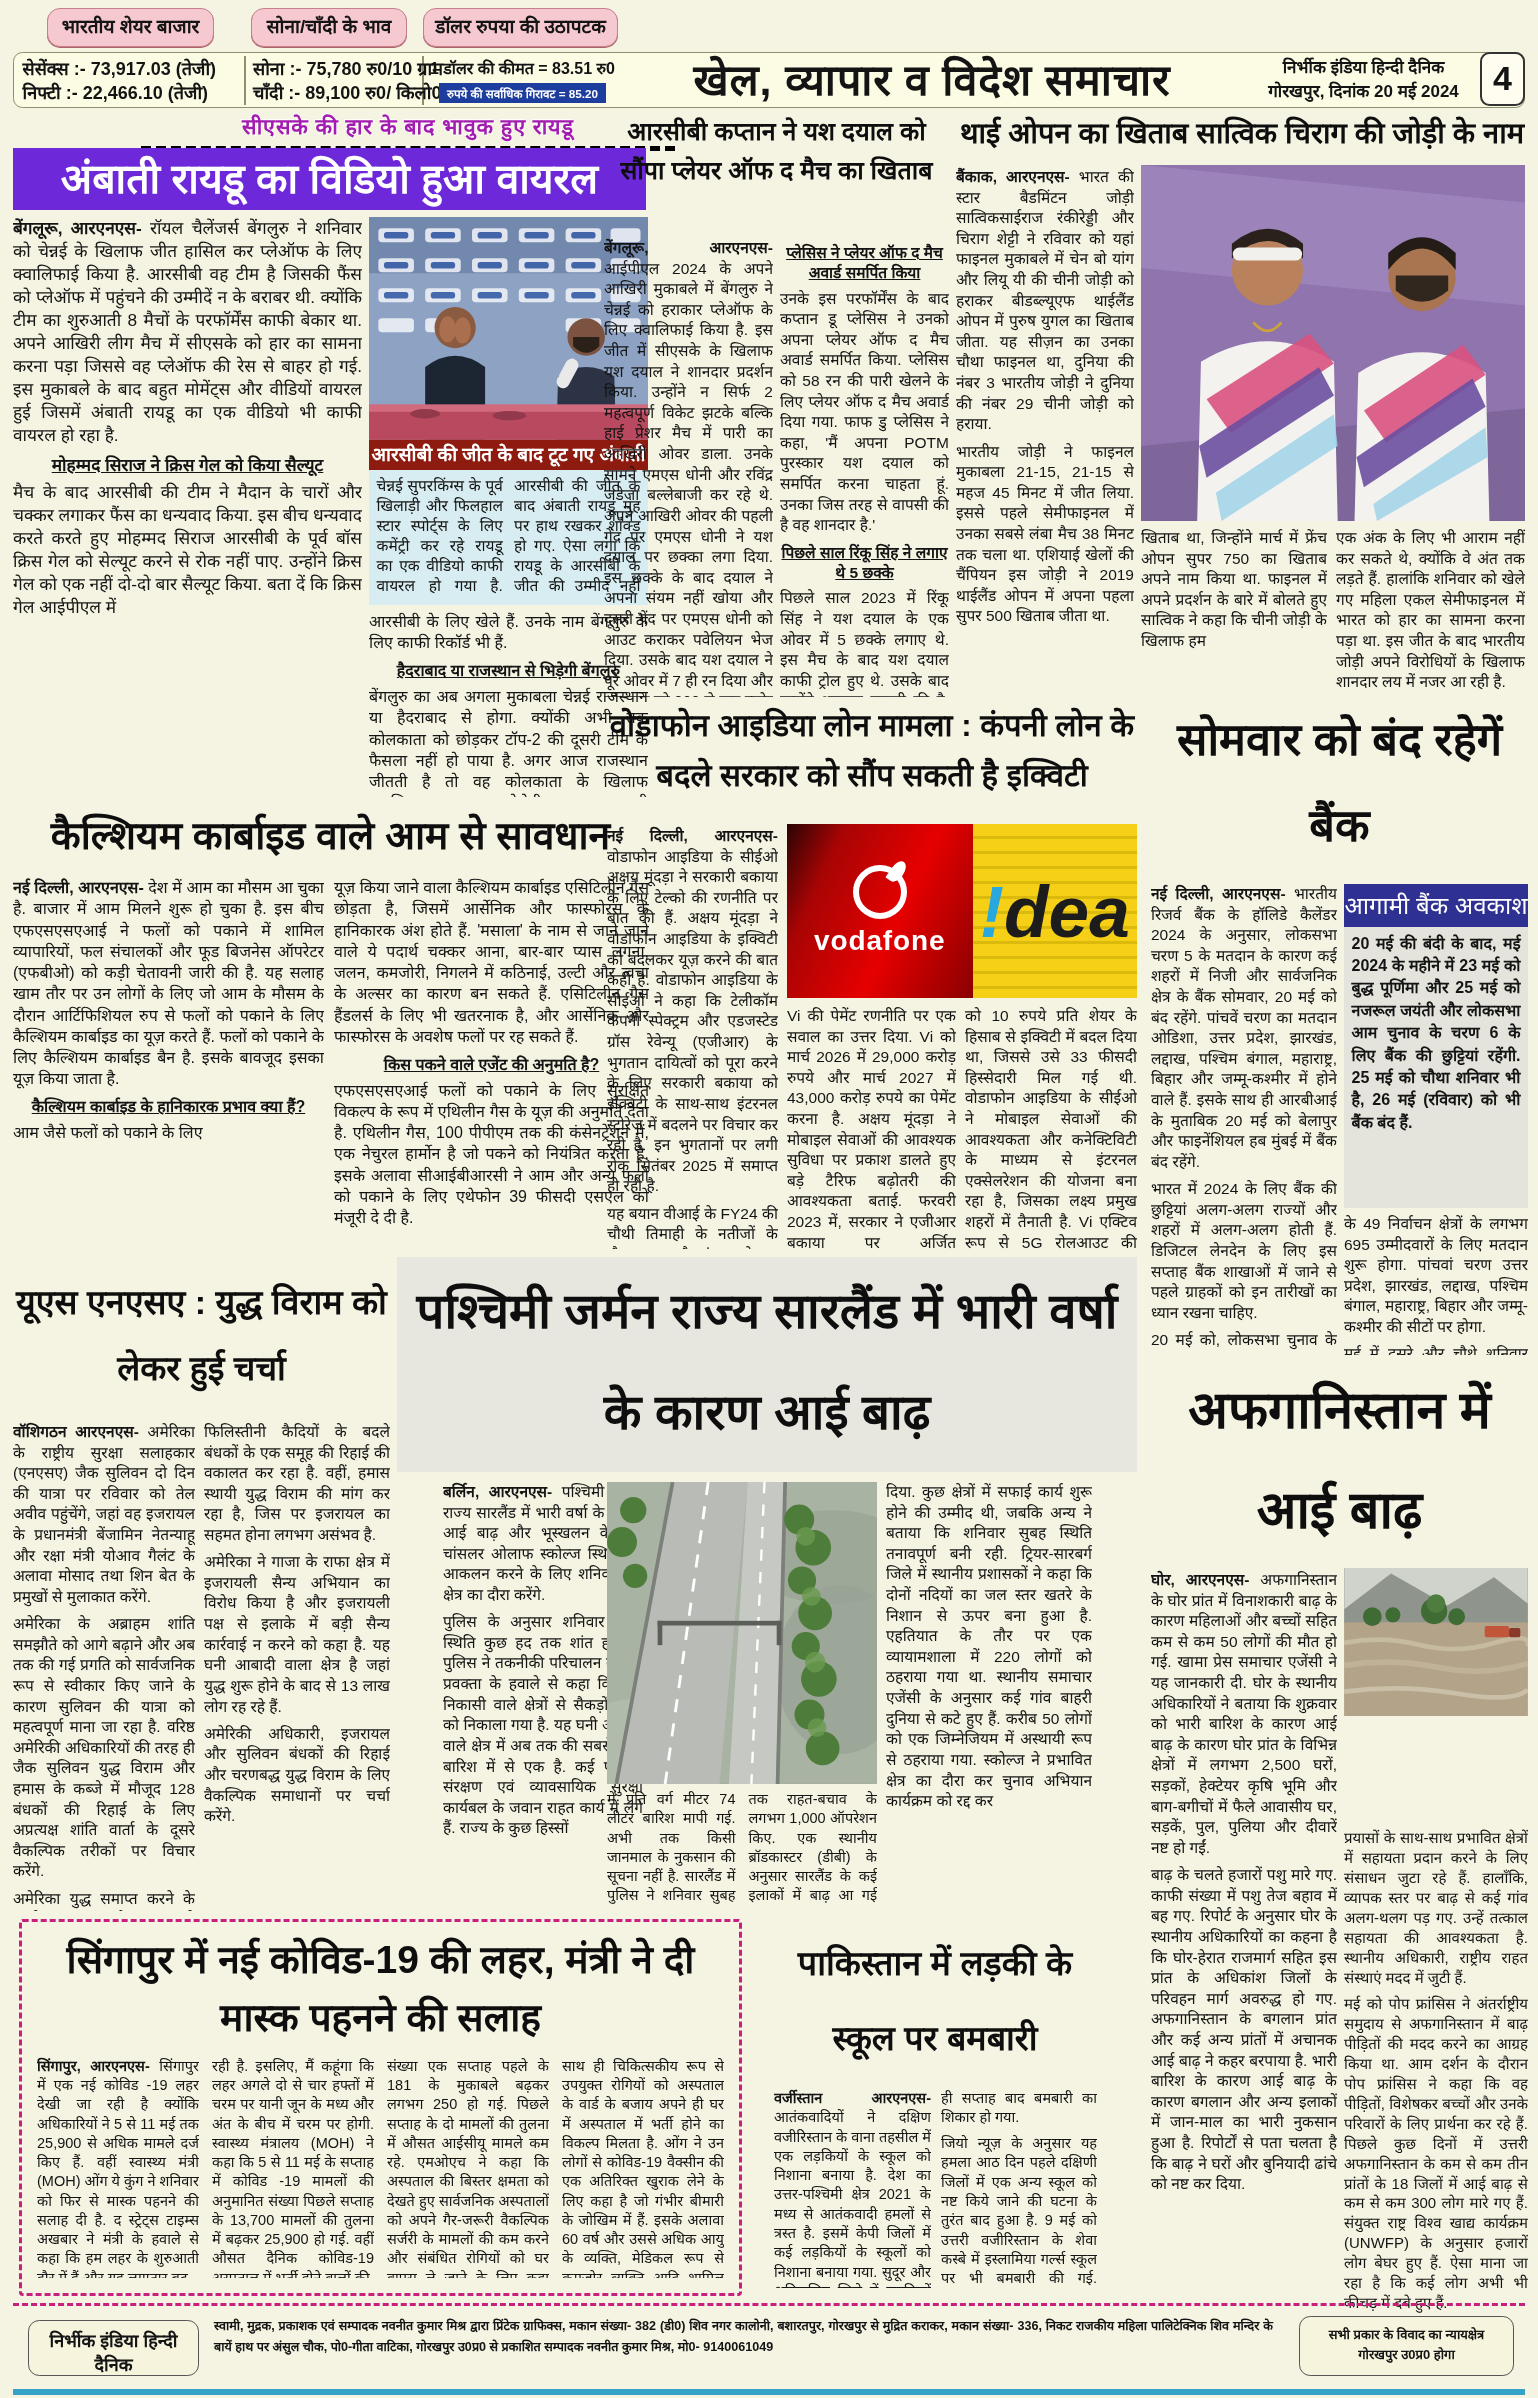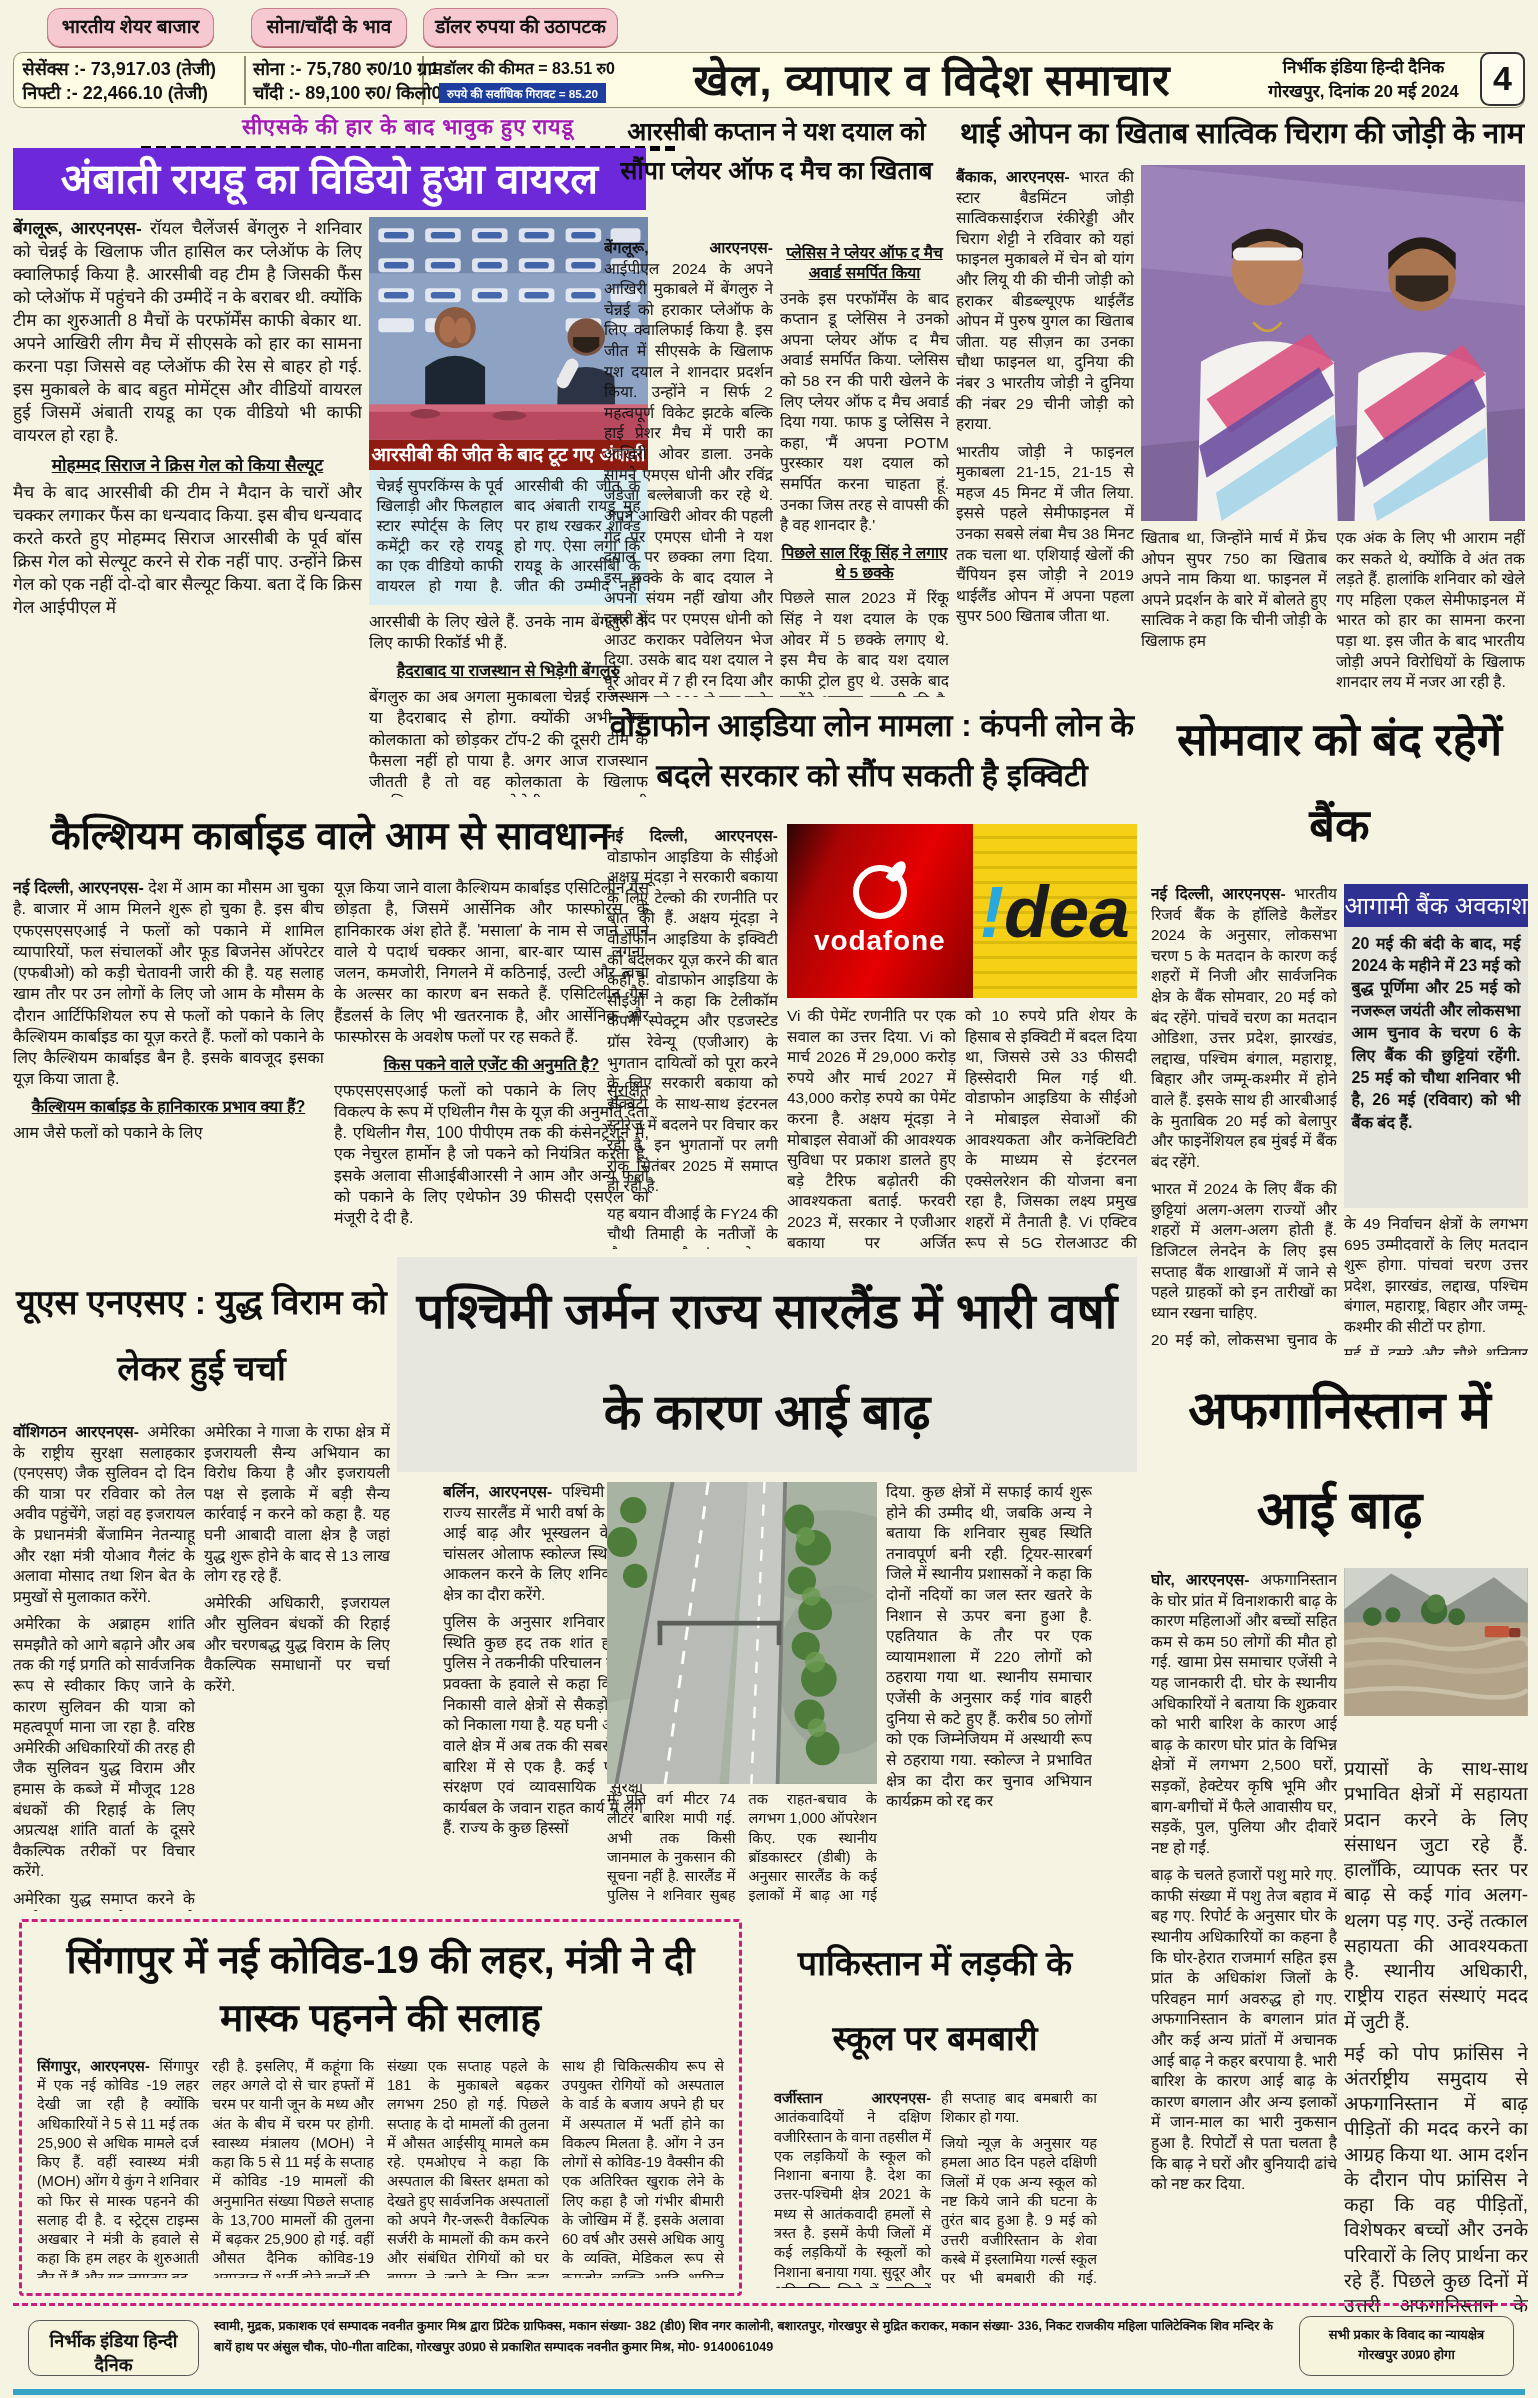--- a/index.html
+++ b/index.html
@@ -273,20 +273,21 @@
     <p>मई में दूसरे और चौथे शनिवार और चार रविवार को छोड़कर बैंकों की कुल नौ विशेष छुट्टियां हैं.</p>
   </div>
 
   <div class="abs art-head" style="left:13px;top:1269px;width:377px;height:142px;font-size:34px;line-height:1.95;">यूएस एनएसए : युद्ध विराम को लेकर हुई चर्चा</div>
   <div class="abs body" style="left:13px;top:1422px;width:182px;height:489px;font-size:15.5px;">
     <p><b class="dl">वॉशिगठन आरएनएस-</b> <span>अमेरिका के राष्ट्रीय सुरक्षा सलाहकार (एनएसए) जैक सुलिवन दो दिन की यात्रा पर रविवार को तेल अवीव पहुंचेंगे, जहां वह इजरायल के प्रधानमंत्री बेंजामिन नेतन्याहू और रक्षा मंत्री योआव गैलंट के अलावा मोसाद तथा शिन बेत के प्रमुखों से मुलाकात करेंगे.</span></p>
     <p>अमेरिका के अब्राहम शांति समझौते को आगे बढ़ाने और अब तक की गई प्रगति को सार्वजनिक रूप से स्वीकार किए जाने के कारण सुलिवन की यात्रा को महत्वपूर्ण माना जा रहा है. वरिष्ठ अमेरिकी अधिकारियों की तरह ही जैक सुलिवन युद्ध विराम और हमास के कब्जे में मौजूद 128 बंधकों की रिहाई के लिए अप्रत्यक्ष शांति वार्ता के दूसरे वैकल्पिक तरीकों पर विचार करेंगे.</p>
     <p>अमेरिका युद्ध समाप्त करने के बदले इजरायल और इजरायली जेल में बंद</p>
   </div>
   <div class="abs body" style="left:204px;top:1422px;width:186px;height:489px;font-size:15.5px;">
+    <p>फिलिस्तीनी कैदियों के बदले बंधकों के एक समूह की रिहाई की वकालत कर रहा है. वहीं, हमास स्थायी युद्ध विराम की मांग कर रहा है, जिस पर इजरायल का सहमत होना लगभग असंभव है.</p>
     <p>अमेरिका ने गाजा के राफा क्षेत्र में इजरायली सैन्य अभियान का विरोध किया है और इजरायली पक्ष से इलाके में बड़ी सैन्य कार्रवाई न करने को कहा है. यह घनी आबादी वाला क्षेत्र है जहां युद्ध शुरू होने के बाद से 13 लाख लोग रह रहे हैं.</p>
     <p>अमेरिकी अधिकारी, इजरायल और सुलिवन बंधकों की रिहाई और चरणबद्ध युद्ध विराम के लिए वैकल्पिक समाधानों पर चर्चा करेंगे.</p>
   </div>
 
   <div class="abs band art-head" style="left:397px;top:1257px;width:740px;height:215px;font-size:49px;line-height:101px;padding:3.7px 15px;">पश्चिमी जर्मन राज्य सारलैंड में भारी वर्षा के कारण आई बाढ़</div>
   <div class="abs body" style="left:397px;top:1482px;width:200px;height:427px;font-size:15.5px;margin-left:46px;">
     <p><b class="dl">बर्लिन, आरएनएस-</b> <span>पश्चिमी जर्मन राज्य सारलैंड में भारी वर्षा के कारण आई बाढ़ और भूस्खलन के बाद चांसलर ओलाफ स्कोल्ज स्थिति का आकलन करने के लिए शनिवार को क्षेत्र का दौरा करेंगे.</span></p>
     <p>पुलिस के अनुसार शनिवार सुबह स्थिति कुछ हद तक शांत हो गई. पुलिस ने तकनीकी परिचालन केंद्र के प्रवक्ता के हवाले से कहा कि जल निकासी वाले क्षेत्रों से सैकड़ों लोगों को निकाला गया है. यह घनी आबादी वाले क्षेत्र में अब तक की सबसे भारी बारिश में से एक है. कई पर्वतीय संरक्षण एवं व्यावसायिक सुरक्षा कार्यबल के जवान राहत कार्य में लगे हैं. राज्य के कुछ हिस्सों</p>
   </div>
   <div class="abs photo" style="left:607px;top:1482px;width:270px;height:302px;">
@@ -351,21 +352,21 @@
           <circle cx="96" cy="46" r="14"></circle>
           <circle cx="120" cy="52" r="9"></circle>
       </g>
       <circle cx="98" cy="38" r="10" fill="#4e7d3f"></circle>
       <g>
         <rect x="150" y="62" width="26" height="12" rx="2" fill="#c2563a"></rect>
         <rect x="176" y="64" width="12" height="10" rx="2" fill="#8a3a2a"></rect>
       </g>
     </svg>
   </div>
-  <div class="abs body" style="left:1344px;top:1756px;width:184px;height:564px;font-size:19px;">
+  <div class="abs body" style="left:1344px;top:1828px;width:184px;height:564px;font-size:15px;">
     <p>प्रयासों के साथ-साथ प्रभावित क्षेत्रों में सहायता प्रदान करने के लिए संसाधन जुटा रहे हैं. हालाँकि, व्यापक स्तर पर बाढ़ से कई गांव अलग-थलग पड़ गए. उन्हें तत्काल सहायता की आवश्यकता है. स्थानीय अधिकारी, राष्ट्रीय राहत संस्थाएं मदद में जुटी हैं.</p>
     <p>मई को पोप फ्रांसिस ने अंतर्राष्ट्रीय समुदाय से अफगानिस्तान में बाढ़ पीड़ितों की मदद करने का आग्रह किया था. आम दर्शन के दौरान पोप फ्रांसिस ने कहा कि वह पीड़ितों, विशेषकर बच्चों और उनके परिवारों के लिए प्रार्थना कर रहे हैं. पिछले कुछ दिनों में उत्तरी अफगानिस्तान के कम से कम तीन प्रांतों के 18 जिलों में आई बाढ़ से कम से कम 300 लोग मारे गए हैं. संयुक्त राष्ट्र विश्व खाद्य कार्यक्रम (UNWFP) के अनुसार हजारों लोग बेघर हुए हैं. ऐसा माना जा रहा है कि कई लोग अभी भी कीचड़ में दबे हुए हैं.</p>
   </div>
 
   <div class="abs covid-box" style="left:19px;top:1919px;width:723px;height:377px;">
     <div class="art-head" style="margin:9.4px 13px 5.6px;font-size:39px;line-height:58px;">सिंगापुर में नई कोविड-19 की लहर, मंत्री ने दी मास्क पहनने की सलाह</div>
     <div style="display:flex;gap:13px;padding:3.7px 15px;">
       <div class="body" style="width:165px;height:221px;font-size:14.5px;">
         <p><b class="dl">सिंगापुर, आरएनएस-</b> <span>सिंगापुर में एक नई कोविड -19 लहर देखी जा रही है क्योंकि अधिकारियों ने 5 से 11 मई तक 25,900 से अधिक मामले दर्ज किए हैं. वहीं स्वास्थ्य मंत्री (MOH) ओंग ये कुंग ने शनिवार को फिर से मास्क पहनने की सलाह दी है. द स्ट्रेट्स टाइम्स अखबार ने मंत्री के हवाले से कहा कि हम लहर के शुरुआती दौर में हैं और यह लगातार बढ़</span></p>
       </div>

